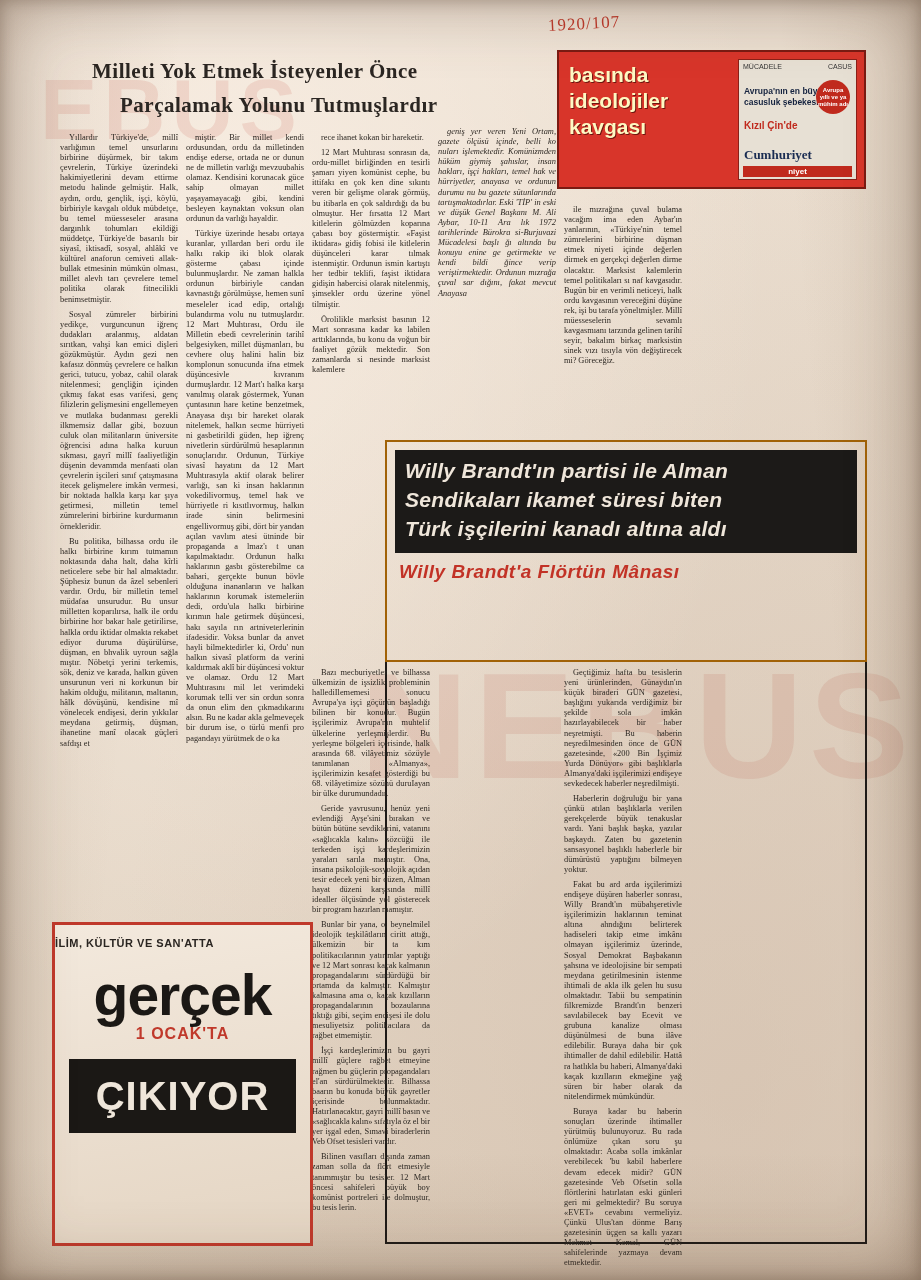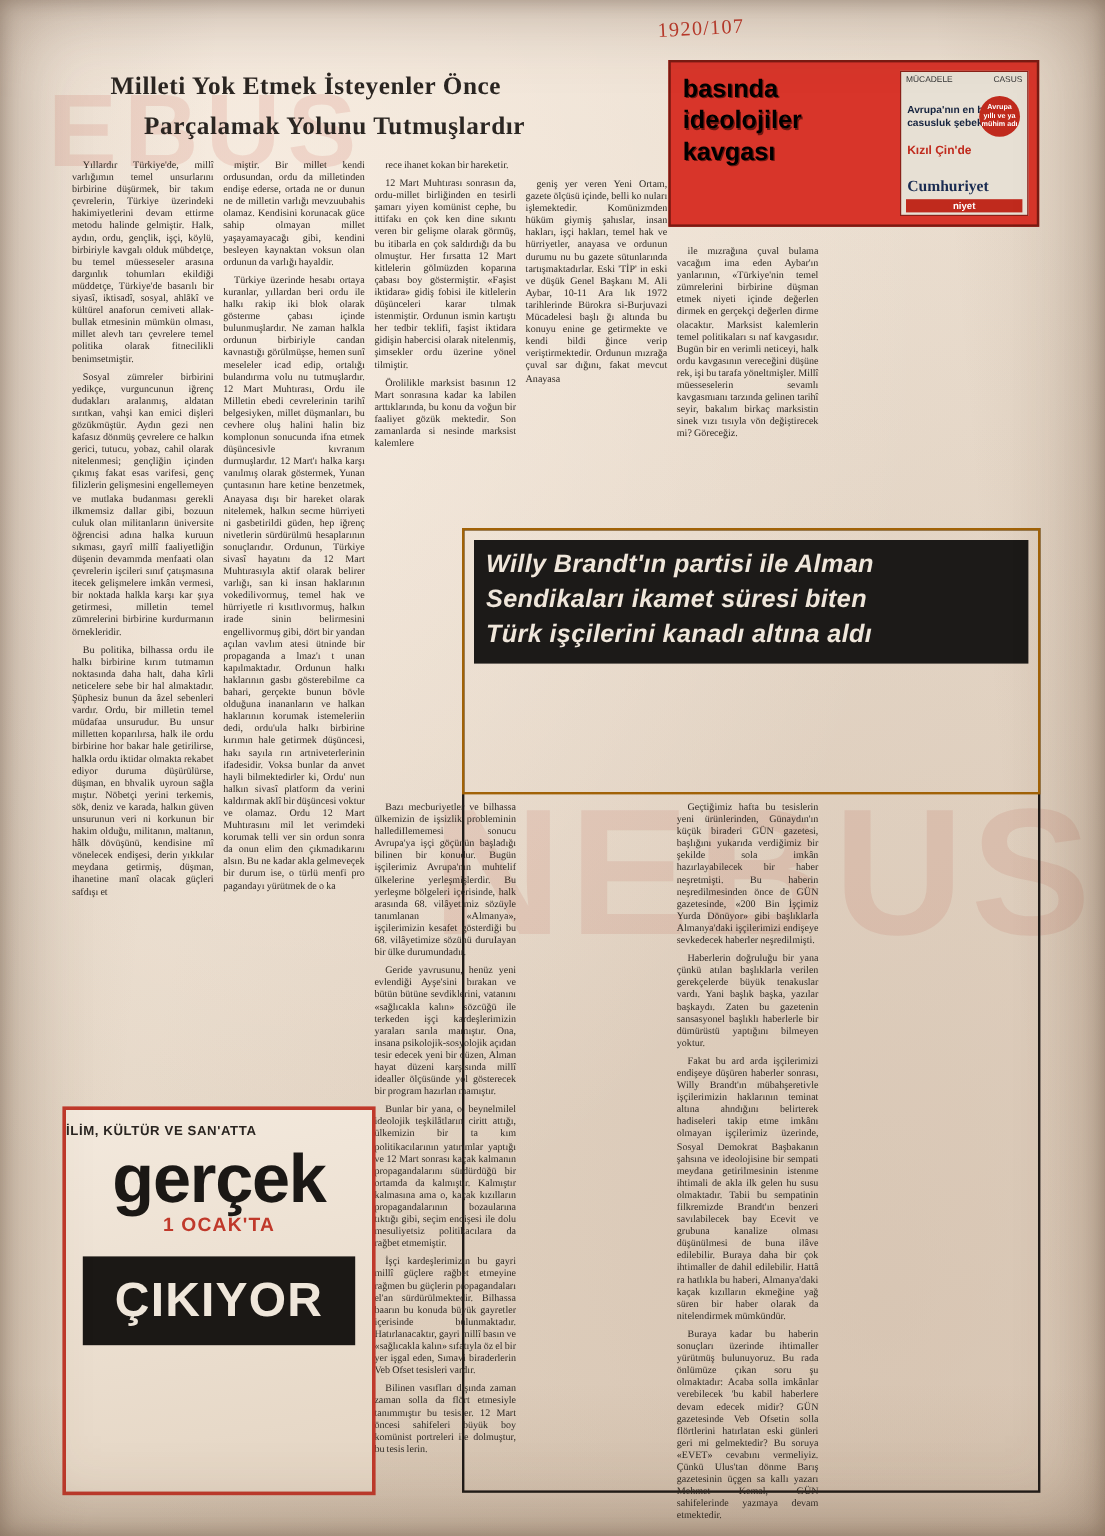--- a/index.html
+++ b/index.html
@@ -58,22 +58,22 @@
 
   
   .adbox{
     position:absolute;left:557px;top:50px;width:305px;height:135px;
     background:#d8352a;
     border:2px solid #7a1a12;
     display:flex;
     overflow:hidden;
   }
   .adbox .adtext{
-    width:165px;padding:10px 16px 0 10px;
-    color:#000000;font-family:"Liberation Sans", sans-serif;
+    width:165px;padding:10px 4px 0 10px;
+    color:#fef9c3;font-family:"Liberation Sans", sans-serif;
     font-weight:bold;font-size:21px;line-height:26px;
     text-shadow:1px 1px 0 #6d160f;
   }
   .adbox .admag{
     flex:1;margin:7px 7px 7px 0;
     background:#e7e0d4;
     border:1px solid #8a2018;
     position:relative;
     overflow:hidden;
     font-family:"Liberation Sans", sans-serif;
@@ -115,21 +115,21 @@
     color:#2d2823;
     text-align:justify;
     hyphens:auto;
     word-spacing:-.3px;
   }
   .col p{margin:0 0 5px 0;text-indent:9px;}
 
   #c1{left:60px;  top:133px; width:118px; height:785px;}
   #c2{left:186px; top:133px; width:118px; height:1090px;}
   #c3{left:312px; top:133px; width:118px; height:295px;}
-  #c4{left:438px; top:149px; width:118px; height:295px;}
+  #c4{left:438px; top:127px; width:118px; height:295px;font-style:italic;}
   #c5{left:564px; top:205px; width:118px; height:225px;}
 
   
   #lc1{left:312px; top:668px; width:118px; height:560px;}
   #lc3{left:564px; top:668px; width:118px; height:560px;}
 
   
   .feature{
     position:absolute;left:385px;top:440px;width:478px;height:218px;
     border:2px solid #a16207;
@@ -165,21 +165,21 @@
     border:3px solid #c0392b;
     background:linear-gradient(170deg,#f3e9dd,#e4d5c3);
     overflow:hidden;
   }
   .gercek .g-kicker{
     margin:12px 0 0 0;text-align:left;
     font-family:"Liberation Sans", sans-serif;
     font-weight:bold;font-size:11px;color:#2a2521;letter-spacing:.5px;
   }
   .gercek .g-word{
-    margin-top:4px;text-align:center;
+    margin-top:16px;text-align:center;
     font-family:"Liberation Sans", sans-serif;
     font-weight:bold;font-size:57px;line-height:60px;color:#1b1815;
     letter-spacing:-1px;
   }
   .gercek .g-date{
     text-align:center;
     font-family:"Liberation Sans", sans-serif;
     font-weight:bold;font-size:16px;color:#c0392b;letter-spacing:1px;
   }
   .gercek .g-out{
@@ -253,20 +253,21 @@
 </div>
 
 <div class="lowerbox"></div>
 
 <div class="feature">
   <div class="fhead">
     <div>Willy Brandt'ın partisi ile Alman</div>
     <div>Sendikaları ikamet süresi biten</div>
     <div>Türk işçilerini kanadı altına aldı</div>
   </div>
+  <div class="fsub">Willy Brandt'a Flörtün Mânası</div>
 </div>
 
 <div class="col" id="lc1">
   <p>Bazı mecburiyetler ve bilhassa ülkemizin de işsizlik probleminin hallediIlememesi sonucu Avrupa'ya işçi göçünün başladığı bilinen bir konudur. Bugün işçilerimiz Avrupa'nın muhtelif ülkelerine yerleşmişlerdir. Bu yerleşme bölgeleri içerisinde, halk arasında 68. vilâyetimiz sözüyle tanımlanan «Almanya», işçilerimizin kesafet gösterdiği bu 68. vilâyetimize sözünü duruIayan bir ülke durumundadır.</p>
   <p>Geride yavrusunu, henüz yeni evlendiği Ayşe'sini bırakan ve bütün bütüne sevdiklerini, vatanını «sağlıcakla kalın» sözcüğü ile terkeden işçi kardeşlerimizin yaraları sarıla mamıştır. Ona, insana psikolojik-sosyolojik açıdan tesir edecek yeni bir düzen, Alman hayat düzeni karşısında millî idealler ölçüsünde yol gösterecek bir program hazırlan mamıştır.</p>
   <p>Bunlar bir yana, o, beynelmilel ideolojik teşkilâtların ciritt attığı, ülkemizin bir ta kım politikacılarının yatırımlar yaptığı ve 12 Mart sonrası kaçak kalmanın propagandalarını sürdürdüğü bir ortamda da kalmıştır. Kalmıştır kalmasına ama o, kaçak kızılların propagandalarının bozaularına tıktığı gibi, seçim endişesi ile dolu mesuliyetsiz politikacılara da rağbet etmemiştir.</p>
   <p>İşçi kardeşlerimizin bu gayri millî güçlere rağbet etmeyine rağmen bu güçlerin propagandaları el'an sürdürülmektedir. Bilhassa baarın bu konuda büyük gayretler içerisinde bulunmaktadır. Hatırlanacaktır, gayri millî basın ve «sağlıcakla kalın» sıfatıyla öz el bir yer işgal eden, Sımavi biraderlerin Veb Ofset tesisleri vardır.</p>
   <p>Bilinen vasıfları dışında zaman zaman solla da flört etmesiyle tanımmıştır bu tesisler. 12 Mart öncesi sahifeleri büyük boy komünist portreleri ile dolmuştur, bu tesis lerin.</p>
 </div>
 <div class="col" id="lc3">

